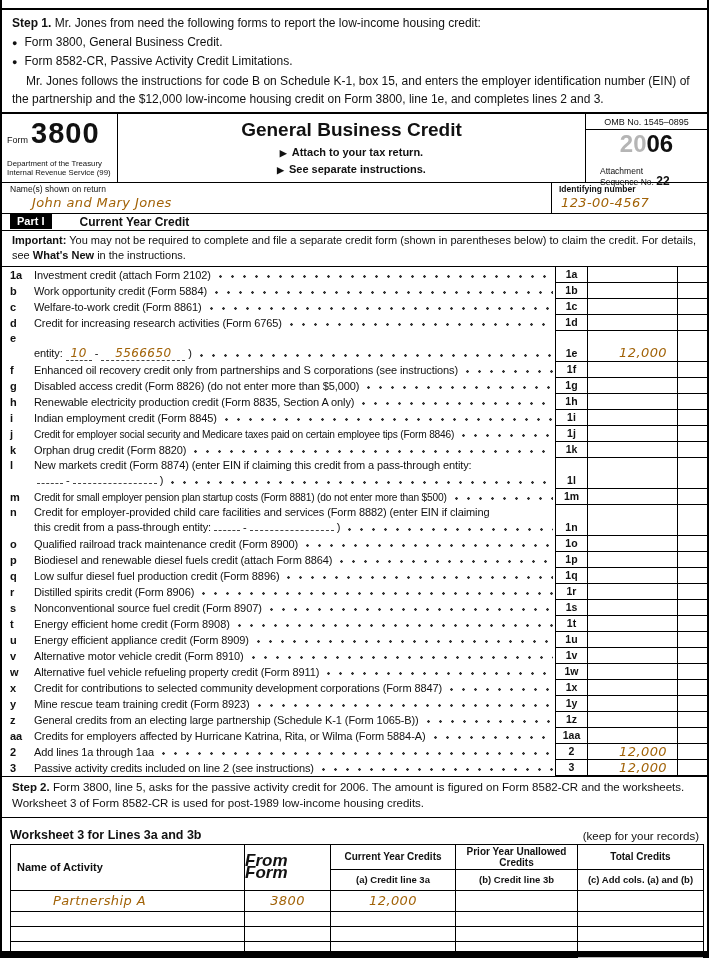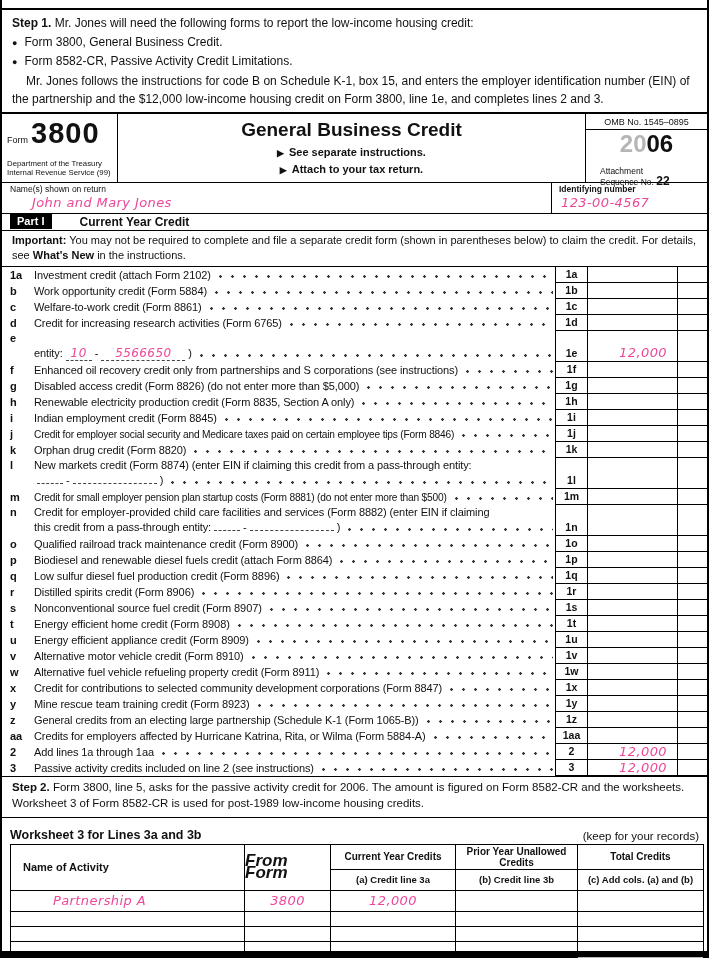--- a/index.html
+++ b/index.html
@@ -1,21 +1,21 @@
 <!DOCTYPE html>
 <html><head>
 <meta charset="utf-8">
 <style>
   * { box-sizing: border-box; margin: 0; padding: 0; }
   html,body { width:709px; height:958px; background:#fff; }
   body { font-family:"Liberation Sans", sans-serif; color:#111; position:relative; overflow:hidden; }
   .frame { position:absolute; inset:0; border-left:2px solid #000; border-right:2px solid #000; border-bottom:7px solid #000; }
   .toprule { margin-top:8px; border-top:2px solid #000; }
   .b { font-weight:bold; }
-  .hw { font-family:"DejaVu Sans", sans-serif; font-style:italic; letter-spacing:.4px; color:#ec4899; }
+  .hw { font-family:"DejaVu Sans", sans-serif; font-style:italic; letter-spacing:.4px; color:#a16207; }
 
   
   .intro { padding:4px 10px 3px 10px; border-bottom:2px solid #000; font-size:12px; line-height:18.5px; }
   .ibullet .glyph { font-size:9px; margin-right:7px; }
   .ipara { text-indent:14px; }
 
   
   .fhead { display:flex; border-bottom:1.5px solid #000; height:69px; }
   .h-left { width:116px; border-right:1.2px solid #000; padding:3px 3px 0 5px; }
   .h-form { font-size:9px; display:inline-block; }
@@ -73,55 +73,55 @@
 
   .step2 { border-top:1.2px solid #000; border-bottom:1.5px solid #000; padding:2px 10px 5px; font-size:11.5px; line-height:16.5px; }
 
   
   .wshead { display:flex; justify-content:space-between; align-items:flex-end; padding:10px 8px 2px;gap:17px; }
   .wstitle { font-weight:bold; font-size:12.5px; }
   .wsnote { font-size:11.5px; }
   table.ws { border-collapse:collapse; table-layout:fixed; width:693px; margin-left:8px; }
   .ws th, .ws td { border:1.2px solid #000; overflow:hidden; }
   .ws th { font-weight:bold; }
-  .th-name { text-align:left; padding-left:12px; font-size:11px; vertical-align:middle; }
+  .th-name { text-align:left; padding-left:6px; font-size:11px; vertical-align:middle; }
   .th-from { font-size:17px; line-height:12px; vertical-align:middle; text-align:left;font-style:italic; }
   .th-main { font-size:10px; line-height:11px; height:25px; text-align:center; vertical-align:middle; }
   .th-sub { font-size:9.5px; height:21px; text-align:center; vertical-align:middle; font-weight:bold; }
   .ws tbody td { height:15px; font-size:13px; text-align:center; vertical-align:middle; }
   .ws tbody tr.tall td { height:21px; }
   .wact { text-align:left !important; padding-left:42px; }
   .trow td { height:21px !important; }
   .tlabel { text-align:left !important; font-size:10.5px !important; padding-left:4px; white-space:nowrap; }
 </style>
 </head>
 <body>
 
 <div class="frame">
   <div class="toprule"></div>
 
   <div class="intro">
-    <div><span class="b">Step 1.</span><span> Mr. Jones will need the following forms to report the low-income housing credit:</span></div>
+    <div><span class="b">Step 1.</span><span> Mr. Jones from need the following forms to report the low-income housing credit:</span></div>
     <div class="ibullet"><span class="glyph">●</span><span>Form 3800, General Business Credit.</span></div>
     <div class="ibullet"><span class="glyph">●</span><span>Form 8582-CR, Passive Activity Credit Limitations.</span></div>
     <div class="ipara">Mr. Jones follows the instructions for code B on Schedule K-1, box 15, and enters the employer identification number (EIN) of the partnership and the $12,000 low-income housing credit on Form 3800, line 1e, and completes lines 2 and 3.</div>
   </div>
 
   <div class="fhead">
     <div class="h-left">
       <span class="h-form">Form</span><span class="h-num">3800</span>
       <div class="h-agency">
         <div>Department of the Treasury</div>
         <div>Internal Revenue Service   (99)</div>
       </div>
     </div>
     <div class="h-center">
       <div class="h-title">General Business Credit</div>
+      <div class="h-instr"><span class="arr">▶</span><span>Attach to your tax return.</span></div>
       <div class="h-instr"><span class="arr">▶</span><span>See separate instructions.</span></div>
-      <div class="h-instr"><span class="arr">▶</span><span>Attach to your tax return.</span></div>
     </div>
     <div class="h-right">
       <div class="omb">OMB No. 1545–0895</div>
       <div class="year"><span class="y20">20</span><span class="y06">06</span></div>
       <div class="att">
         <div>Attachment</div>
         <div><span>Sequence No.</span> <span class="attno">22</span></div>
       </div>
     </div>
   </div>

